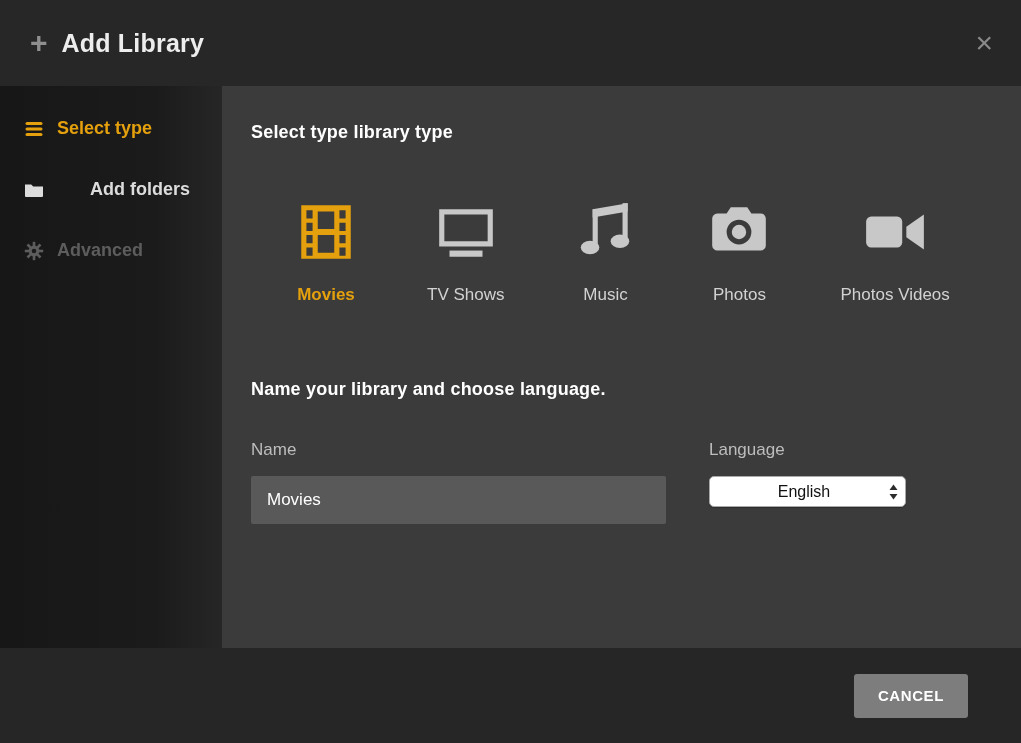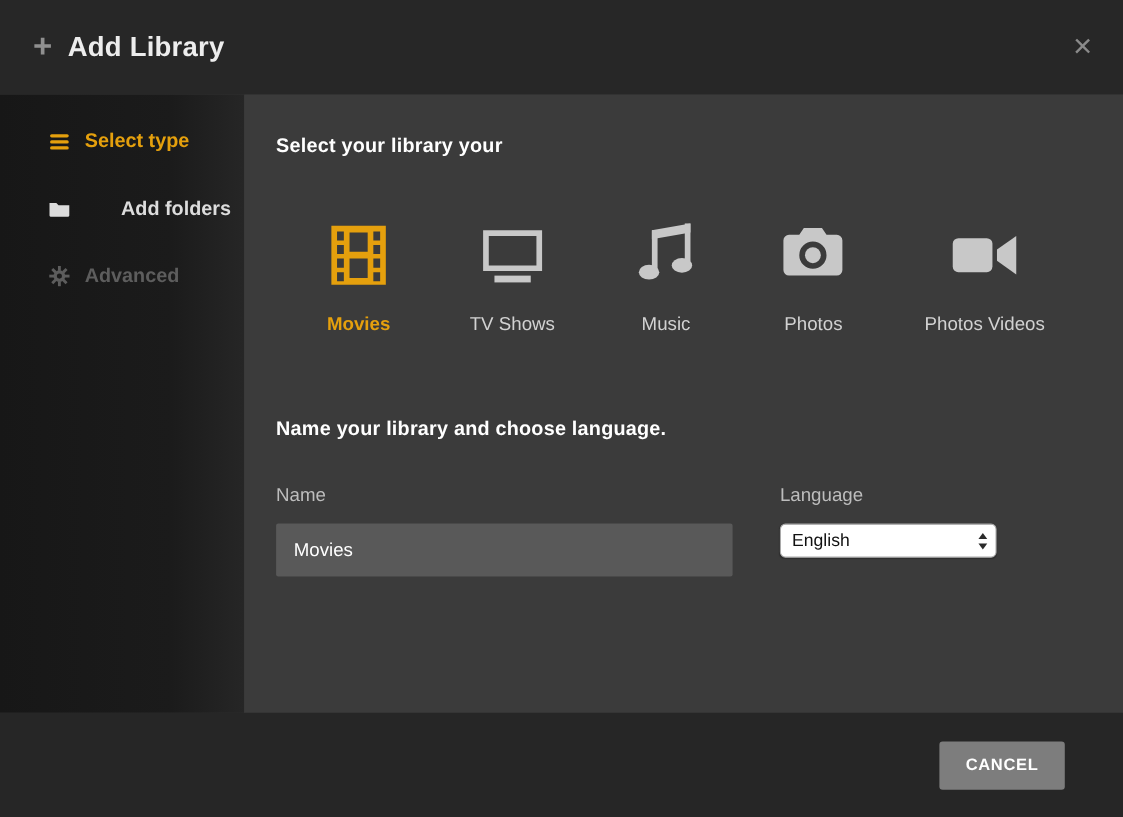--- a/index.html
+++ b/index.html
@@ -18,21 +18,21 @@
   .hdr .close { margin-left: auto; color: #8a8a8a; font-size: 30px; line-height: 1; cursor: pointer; }
 
   
   .mid { flex: 1 1 auto; display: flex; min-height: 0; }
 
   .sidebar {
     width: 222px; flex: 0 0 auto;
     background: linear-gradient(90deg, #171717 0%, #1b1b1b 70%, #262626 100%);
     padding-top: 12px;
   }
-  .side-item { display: flex; align-items: center; height: 61px; padding-left: 44px; cursor: pointer; }
+  .side-item { display: flex; align-items: center; height: 61px; padding-left: 24px; cursor: pointer; }
   .side-item .sicon { width: 20px; height: 20px; margin-right: 13px; flex: 0 0 auto; display: flex; }
   .side-item .slabel { font-size: 18px; font-weight: 600; }
   .side-item.active { color: #e5a00d; }
   .side-item.normal { color: #dcdcdc; gap: 33px; }
   .side-item.disabled { color: #5d5d5d; }
 
   .content { flex: 1 1 auto; background: #3b3b3b; padding: 36px 30px 0 29px; }
   .sec-title { color: #ffffff; font-size: 18px; font-weight: 600; letter-spacing: .2px; }
 
   .type-row { display: flex; gap: 68px; margin: 56px 0 0 42px; }
@@ -51,21 +51,21 @@
   .name-input {
     width: 415px; height: 48px; background: #595959; border: none; border-radius: 2px;
     color: #ffffff; font-size: 17px; padding: 0 16px; outline: none;
     font-family: "Liberation Sans", sans-serif;
   }
   .lang-select {
     width: 197px; height: 31px; background: #ffffff; border: 1px solid #a9a9a9; border-radius: 5px;
     display: flex; align-items: center; padding: 0 6px 0 10px; cursor: pointer;
     box-shadow: 0 1px 1px rgba(0,0,0,0.25);
   }
-  .lang-select .lval { color: #111; font-size: 16px; flex: 1 1 auto; }
+  .lang-select .lval { color: #111; font-size: 16px; flex: 1 1 auto; text-align: center; }
   .lang-select .arrows { flex: 0 0 auto; display: flex; }
 
   
   .ftr {
     height: 95px; background: #262626; flex: 0 0 auto;
     display: flex; align-items: center; justify-content: flex-end; padding-right: 53px; gap: 15px;
   }
   .btn {
     border: none; border-radius: 3px; color: #fff; font-weight: 700; font-size: 15px;
     letter-spacing: .6px; height: 44px; cursor: pointer; font-family: "Liberation Sans", sans-serif;
@@ -128,21 +128,21 @@
             </g>
             <circle cx="10" cy="10" r="2.3" fill="#1b1b1b"></circle>
           </svg>
         </span>
         <span class="slabel">Advanced</span>
       </div>
     </div>
 
     <div class="content">
 
-      <div class="sec-title">Select your library your</div>
+      <div class="sec-title">Select type library type</div>
 
       <div class="type-row">
 
         <div class="type-item selected">
           <svg viewBox="0 0 64 64" width="66" height="66">
             <path fill="currentColor" fill-rule="evenodd" d="
               M8 6H56V58H8Z
               M13 11h6v8h-6z M13 23h6v8h-6z M13 35h6v8h-6z M13 47h6v8h-6z
               M45 11h6v8h-6z M45 23h6v8h-6z M45 35h6v8h-6z M45 47h6v8h-6z
               M24 12h16v17H24z M24 35h16v17H24z"></path>

